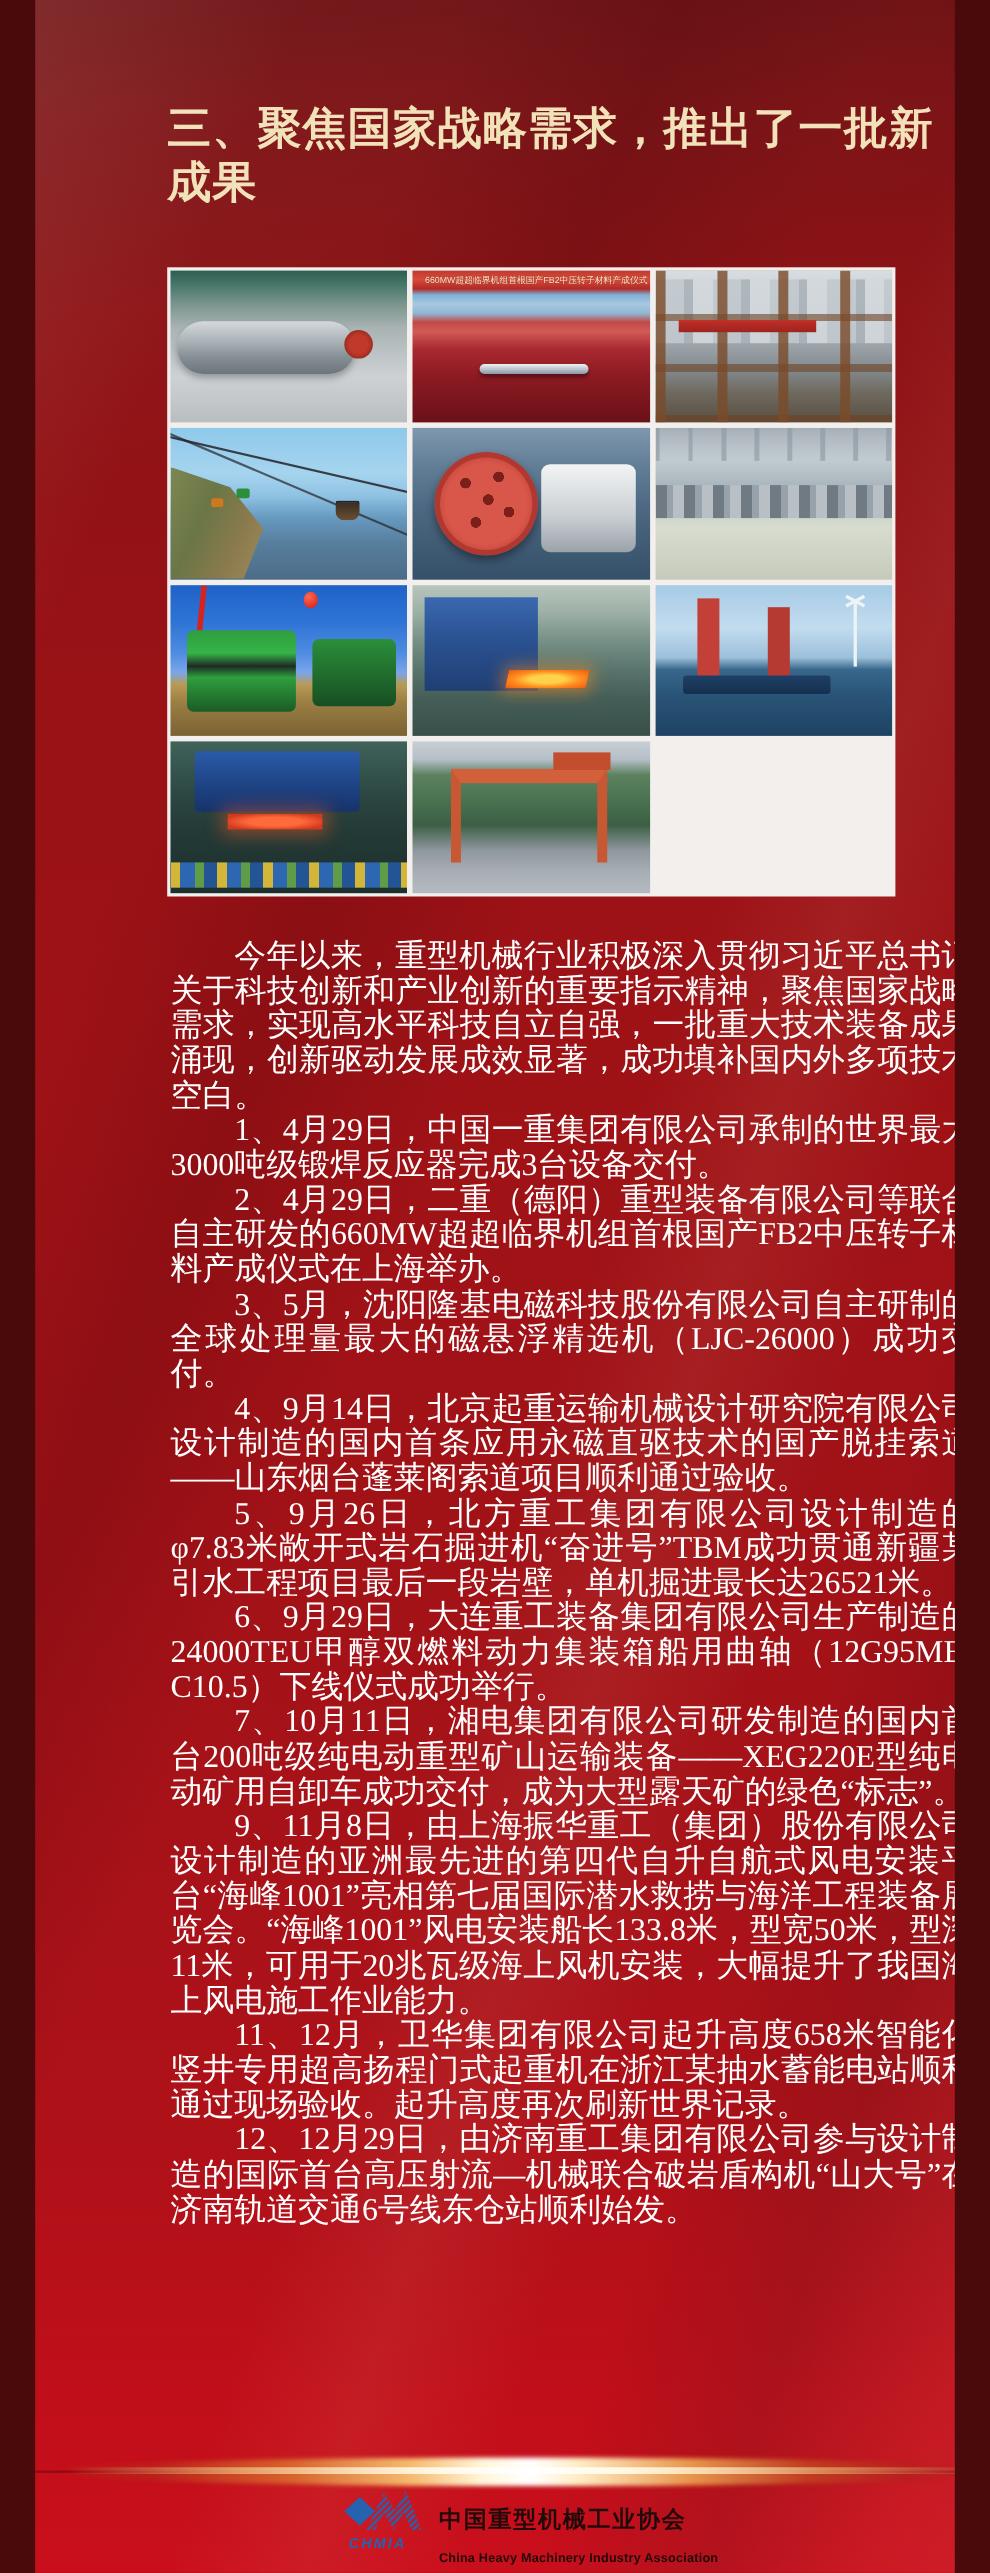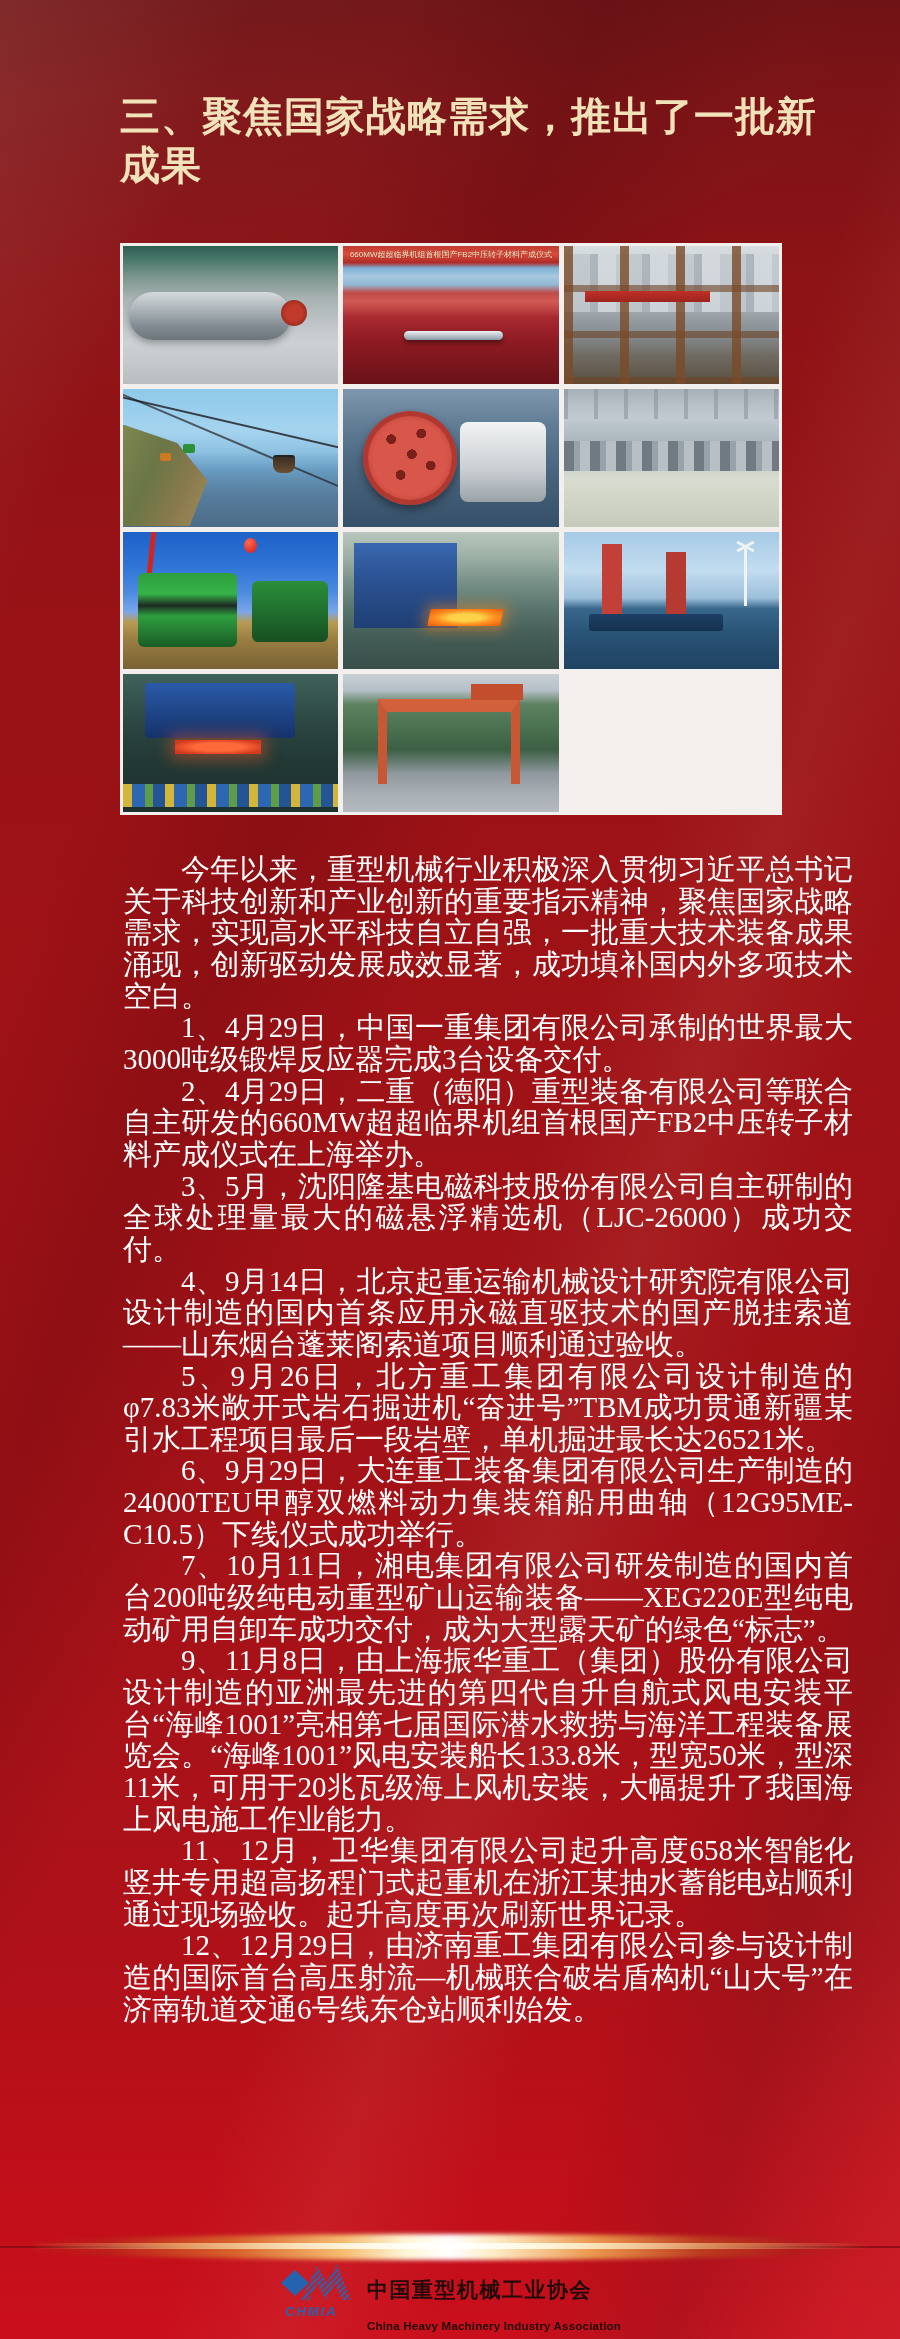--- a/index.html
+++ b/index.html
@@ -1,16 +1,16 @@
 <!DOCTYPE html>
 <html><head>
 <meta charset="utf-8">
 <style>
   html,body{margin:0;padding:0;background:#4a0a0c;}
-  .page{position:relative;width:900px;height:2339px;margin:0 auto;overflow:hidden;
+  .page{position:relative;width:836px;height:2339px;margin:0 auto;overflow:hidden;
     font-family:"Liberation Serif","DejaVu Serif",serif;
     background:
       linear-gradient(160deg, rgba(255,255,255,.05) 0%, transparent 18%),
       linear-gradient(180deg,#6e0f12 0%,#7c1215 4%,#8d1316 12%,#971216 24%,#9e1216 40%,#a11217 58%,#a71218 72%,#b01119 84%,#c00f1a 93%,#ca0f1c 100%);}
   .sheen{position:absolute;inset:0;pointer-events:none;
     background:
       linear-gradient(112deg, rgba(255,230,210,.08) 0%, transparent 14%),
       linear-gradient(112deg, transparent 22%, rgba(60,0,6,.18) 33%, transparent 44%),
       linear-gradient(294deg, rgba(255,210,190,.07) 0%, transparent 20%),
       linear-gradient(108deg, transparent 55%, rgba(255,200,170,.07) 63%, transparent 72%),
@@ -24,21 +24,21 @@
   .cell::before,.cell::after{content:"";position:absolute;}
   .p1{background:linear-gradient(180deg,#2e5d52 0%,#49796b 10%,#7a958e 22%,#a9b3b3 38%,#bdc3c6 55%,#cdd1d3 70%,#c4c8cb 85%,#b8bdc0 100%);}
   .p1::before{left:6px;top:46px;width:162px;height:48px;border-radius:24px;
     background:linear-gradient(180deg,#d4d9dc 0%,#aeb6bb 35%,#848d93 70%,#6c757b 100%);box-shadow:0 4px 6px rgba(0,0,0,.25);}
   .p1::after{left:158px;top:54px;width:26px;height:26px;border-radius:50%;
     background:radial-gradient(circle,#c0392b 0 45%,#92281d 80%);}
   .p2{background:linear-gradient(180deg,#c03a30 0%,#d94a3a 6%,#b02a28 12%,#7fb0d6 16%,#a8c8e0 22%,#90b8d4 28%,#c04a48 34%,#d25a55 40%,#a82830 52%,#8c1a22 70%,#6a1118 100%);}
   .p2::after{left:28%;top:62%;width:46%;height:9px;border-radius:5px;
     background:linear-gradient(180deg,#eef2f5,#8a98a4);box-shadow:0 3px 4px rgba(0,0,0,.4);}
   .p2banner{position:absolute;top:4px;left:2px;right:2px;color:#ffe9c8;font-size:8px;line-height:10px;
-    text-align:center;white-space:nowrap;overflow:hidden;font-family:"Liberation Sans",sans-serif;text-shadow:0 0 1px rgba(0,0,0,.5);}
+    text-align:right;white-space:nowrap;overflow:hidden;font-family:"Liberation Sans",sans-serif;text-shadow:0 0 1px rgba(0,0,0,.5);}
   .p3{background:linear-gradient(180deg,#d8dde0 0%,#c8cfd4 18%,#b2bac0 35%,#9aa2a8 50%,#848a8e 65%,#6f6a60 80%,#5a4f42 100%);}
   .p3::before{left:0;top:6%;width:100%;height:42%;opacity:.9;
     background:repeating-linear-gradient(90deg,#c2c9ce 0 26px,#aab3b9 26px 34px,#d2d8dc 34px 52px);}
   .p3::after{inset:0;
     background:repeating-linear-gradient(90deg, rgba(122,74,40,.8) 0 9px, transparent 9px 56px),
                repeating-linear-gradient(0deg, rgba(110,66,36,.6) 0 7px, transparent 7px 46px);}
   .minibanner{position:absolute;top:33%;left:10%;width:58%;height:8%;z-index:2;
     background:linear-gradient(180deg,#c03028,#9e231e);}
   .p4{background:linear-gradient(180deg,#8ec9ea 0%,#a5d4ef 30%,#8fc2e2 45%,#79aed2 52%,#6698bd 60%,#587f9f 75%,#4c6c88 100%);}
   .p4::before{left:0;top:26%;width:56%;height:74%;

